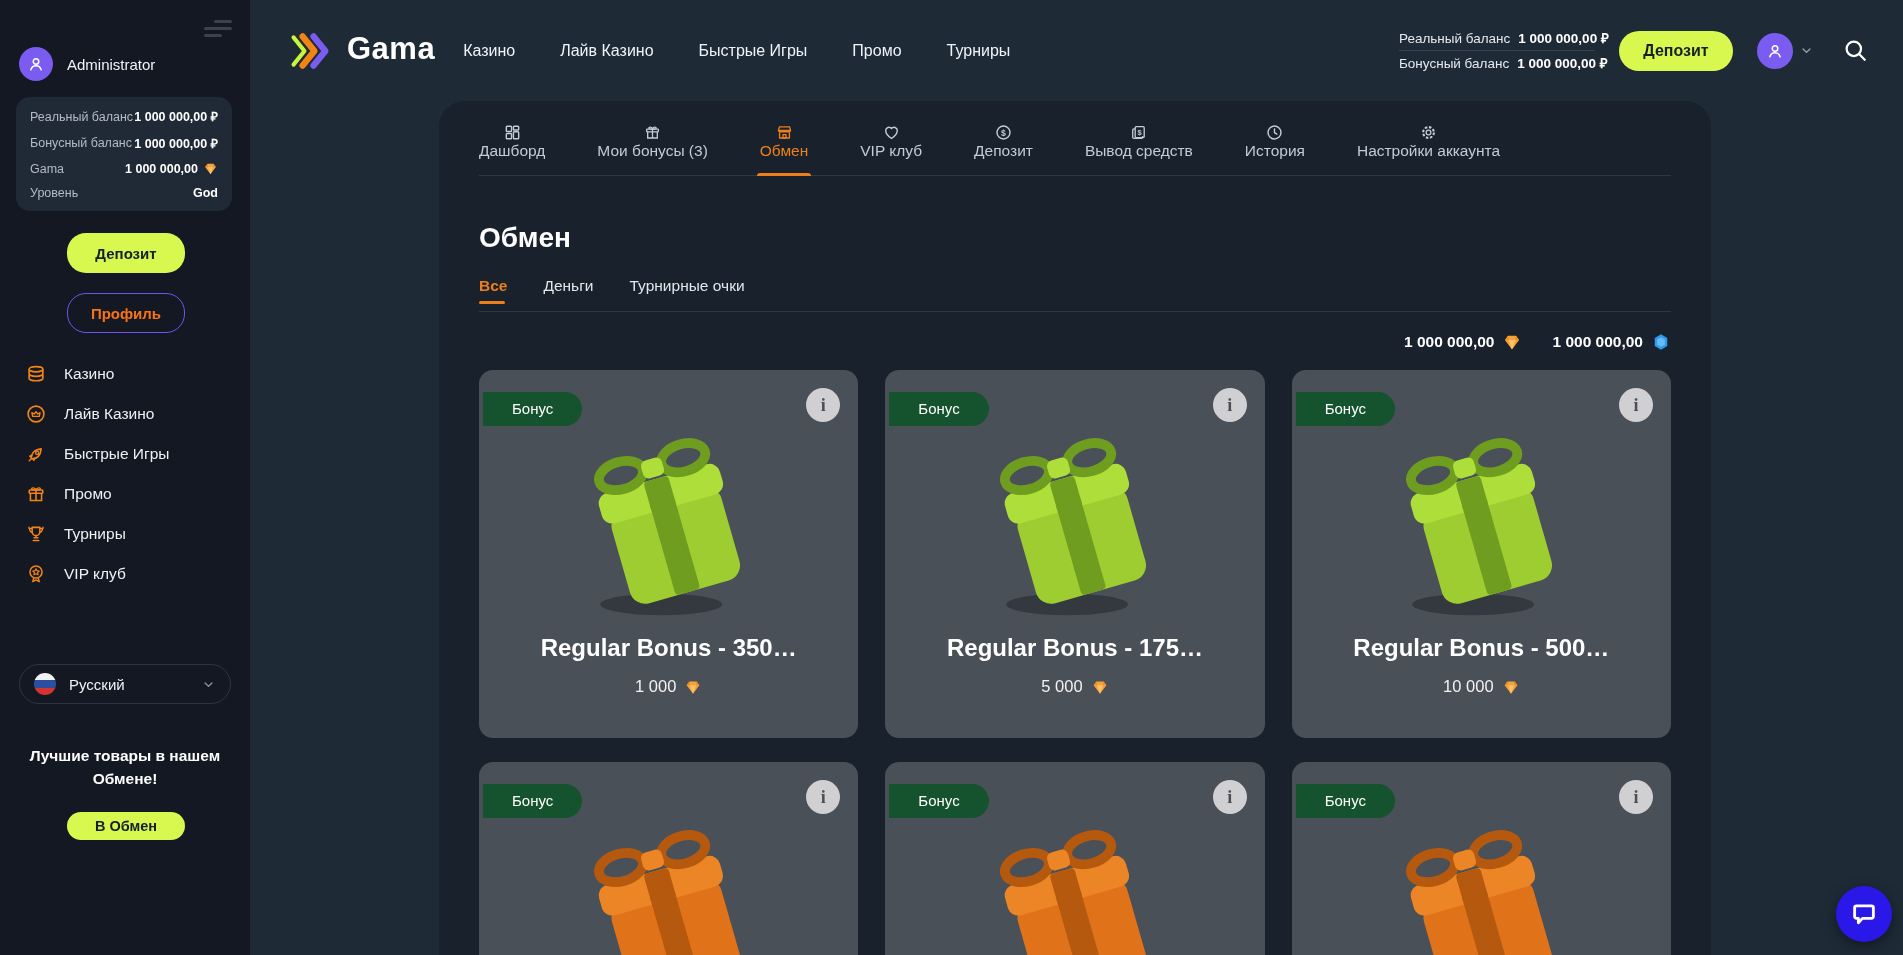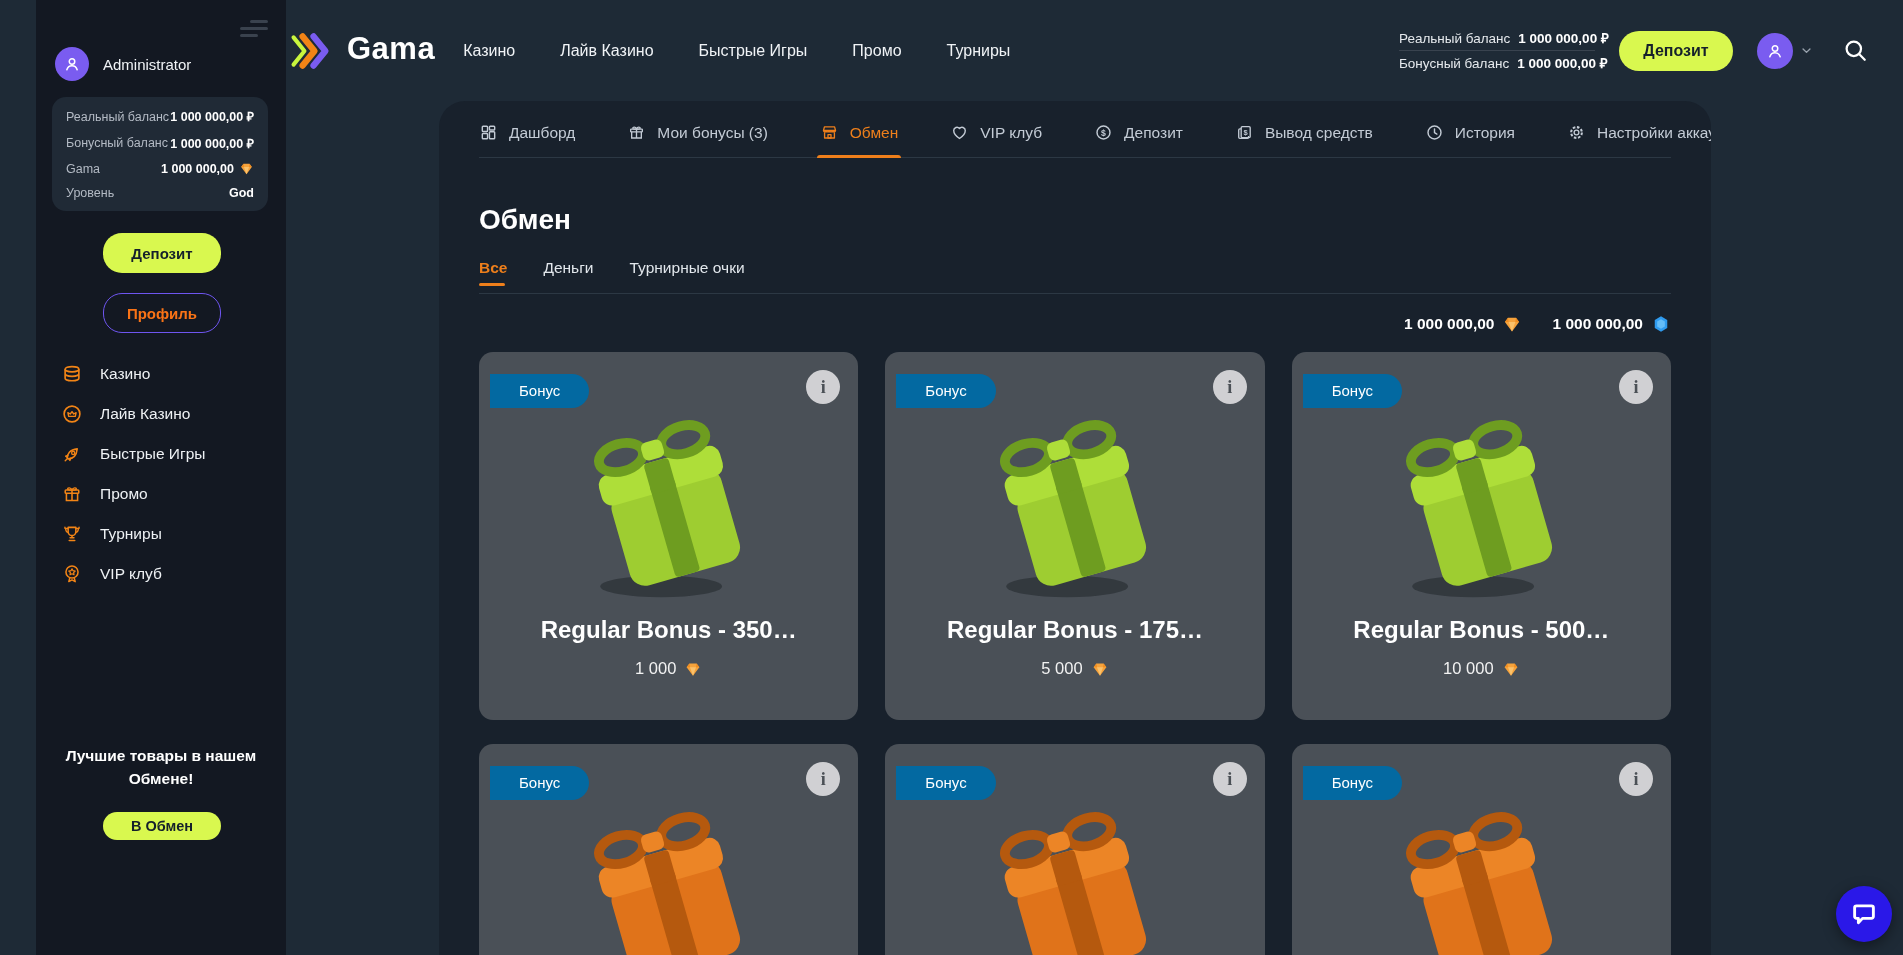--- a/index.html
+++ b/index.html
@@ -6,21 +6,21 @@
   html,body { width:1903px; height:955px; overflow:hidden; }
   body {
     background:#1e2a36; color:#fff;
     font-family:"Liberation Sans", sans-serif;
     position:relative;
   }
   svg { display:block; }
   .icon { flex:none; }
 
   
-  .sidebar { position:absolute; left:0; top:0; width:250px; height:955px; background:#131822; z-index:3;margin-left:36px; }
+  .sidebar { position:absolute; left:0; top:0; width:250px; height:955px; background:#131822; z-index:3; }
   .hamburger { position:absolute; top:16px; right:16px; width:30px; cursor:pointer; }
   .hamburger b { display:block; height:3px; border-radius:2px; background:#3a424e; margin:4px 0; }
   .hamburger b:nth-child(1){ width:18px; margin-left:10px; }
   .hamburger b:nth-child(2){ width:28px; }
   .hamburger b:nth-child(3){ width:18px; }
 
   .user-row { position:absolute; top:47px; left:19px; display:flex; align-items:center; gap:14px; }
   .avatar { width:34px; height:34px; border-radius:50%; background:#7a5cf0; display:flex; align-items:center; justify-content:center; }
   .avatar svg { width:20px; height:20px; color:#fff; }
   .user-name { font-size:15px; color:#f0f3f6; }
@@ -62,41 +62,41 @@
   .h-deposit { width:114px; height:40px; border-radius:20px; font-size:16px; }
   .h-user { display:flex; align-items:center; gap:6px; cursor:pointer; }
   .h-user .avatar { width:36px; height:36px; }
   .h-user .chev { width:15px; height:15px; color:#98a2ad; }
   .h-search { width:27px; height:27px; color:#fff; cursor:pointer; margin-left:4px; }
 
   
   .panel { position:absolute; left:439px; top:101px; width:1272px; bottom:0; background:#18212c; border-radius:26px 26px 0 0; padding:0 40px; overflow:hidden; }
 
   .tabs { margin-top:22px; display:flex; gap:52px; border-bottom:1px solid #2c3844; padding-bottom:15px; }
-  .tab { display:flex; align-items:center; gap:11px; color:#c3cbd5; font-size:15.5px; cursor:pointer; position:relative; white-space:nowrap; }
+  .tab { display:flex; align-items:center; gap:0; color:#c3cbd5; font-size:15.5px; cursor:pointer; position:relative; white-space:nowrap;flex-direction:column; }
   .tab .icon { width:19px; height:19px; }
   .tab.active { color:#ee7f1b; }
   .tab.active::after { content:""; position:absolute; left:-3px; right:-3px; bottom:-16px; height:3px; border-radius:3px 3px 0 0; background:#ee7f1b; }
 
   .page-title { margin-top:46px; font-size:28px; font-weight:bold; color:#fff; }
 
   .filters { margin-top:23px; display:flex; gap:36px; border-bottom:1px solid #2c3844; padding-bottom:16px; }
   .filter { font-size:15.5px; color:#e2e7ec; cursor:pointer; position:relative; }
   .filter.active { color:#ee7f1b; font-weight:bold; }
   .filter.active::after { content:""; position:absolute; left:0; right:2px; bottom:-9px; height:3px; border-radius:2px; background:#ee7f1b; }
 
   .wallet-row { margin-top:20px; display:flex; justify-content:flex-end; align-items:center; gap:30px; }
   .wallet-group { display:flex; align-items:center; gap:8px; font-size:15.5px; font-weight:bold; }
   .wallet-group .icon { width:20px; height:20px; }
 
   .grid { margin-top:18px; display:grid; grid-template-columns:repeat(3,1fr); column-gap:27px; row-gap:24px; }
   .card { height:368px; background:#4a5057; border-radius:14px; position:relative; display:flex; flex-direction:column; align-items:center; cursor:pointer; }
   .card.green  { --g1:#9ecd31; --g2:#aede39; --g3:#6e9d20; }
   .card.orange { --g1:#e0731a; --g2:#ec8526; --g3:#b5590e; }
-  .badge { position:absolute; left:11px; top:22px; background:#0369a1; color:#fff; font-size:15px; padding:8px 29px 9px; border-radius:0 18px 18px 0; }
+  .badge { position:absolute; left:4px; top:22px; background:#14532d; color:#fff; font-size:15px; padding:8px 29px 9px; border-radius:0 18px 18px 0; }
   .info-btn { position:absolute; right:18px; top:18px; width:34px; height:34px; border-radius:50%; background:#d0d0d3; color:#4b5056; display:flex; align-items:center; justify-content:center; font-weight:bold; font-size:18px; font-family:"Liberation Serif", serif; cursor:pointer; }
   .gift { margin-top:44px; width:216px; height:216px; }
   .card-title { margin-top:4px; font-size:24px; font-weight:bold; color:#fff; text-align:center; }
   .card-price { margin-top:15px; display:flex; align-items:center; gap:8px; font-size:16.5px; color:#f2f2f2; }
   .card-price .icon { width:18px; height:18px; }
 
   .chat-fab { position:absolute; right:11px; bottom:13px; width:56px; height:56px; border-radius:50%; background:#2a18e8; display:flex; align-items:center; justify-content:center; cursor:pointer; z-index:5; box-shadow:0 4px 14px rgba(0,0,0,.4); }
   .chat-fab svg { width:30px; height:30px; }
 </style>
 </head>
@@ -294,20 +294,27 @@
         <span>Турниры</span>
       </div>
       <div class="sb-nav-item">
         <svg class="icon">
           <use href="#i-vip"></use>
         </svg>
         <span>VIP клуб</span>
       </div>
   </nav>
 
+  <div class="lang-select">
+    <span class="flag"></span>
+    <span class="lang-label">Русский</span>
+    <svg class="icon">
+        <use href="#i-chevron"></use>
+      </svg>
+  </div>
 
   <div class="promo-text">Лучшие товары в нашем Обмене!</div>
   <button class="btn-lime sb-promo-btn">В Обмен</button>
 </aside>
 
 <header class="header">
   <div class="logo">
     <svg width="42" height="40" viewBox="0 0 46 44">
       <g fill="none" stroke-linecap="round" stroke-linejoin="round">
         <path d="M6 37 18 22 6 7" stroke="#c9f63d" stroke-width="4.5"></path>

